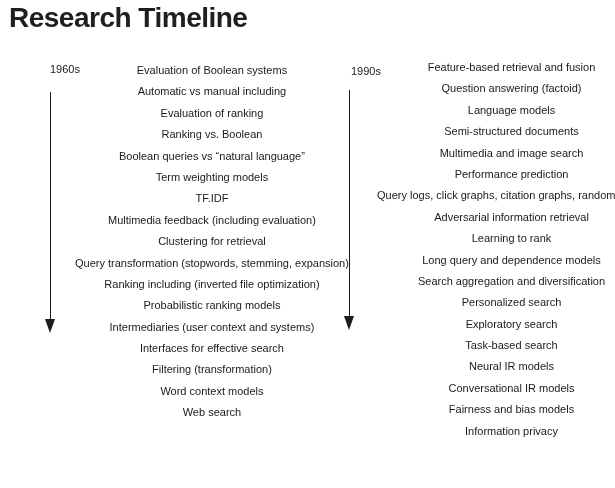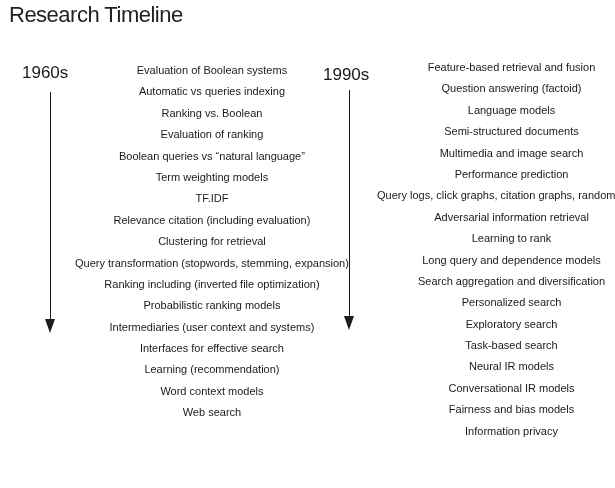--- a/index.html
+++ b/index.html
@@ -10,28 +10,29 @@
   body{
     position:relative;
     width:615px;height:488px;
     background:var(--bg);
     font-family:"Liberation Sans", sans-serif;
     color:var(--text);
     overflow:hidden;
   }
   .slide-title{
     position:absolute;left:9px;top:2px;
-    font-size:22px;font-weight:400;letter-spacing:-0.5px;
+    font-size:28px;font-weight:700;letter-spacing:-0.5px;
     color:var(--title);
     white-space:nowrap;
   }
   .era-label{
     position:absolute;
-    font-size:17px;color:var(--text);
+    font-size:11px;color:var(--text);
     white-space:nowrap;
+    margin-left:28px;
   }
   .era-left{left:22px;top:63px;}
   .era-right{left:323px;top:65px;text-align:right;}
   .arrow{position:absolute;}
   .arrow .shaft{
     position:absolute;left:0;top:0;
     width:1.4px;background:var(--arrow);
   }
   .arrow .head{
     position:absolute;
@@ -67,34 +68,34 @@
 
 <div class="era-label era-left">1960s</div>
 
 <div class="arrow arrow-left">
   <div class="shaft"></div>
   <div class="head"></div>
 </div>
 
 <ul class="topic-list topics-left">
     <li>Evaluation of Boolean systems</li>
-    <li>Automatic vs queries indexing</li>
+    <li>Automatic vs manual including</li>
+    <li>Evaluation of ranking</li>
     <li>Ranking vs. Boolean</li>
-    <li>Evaluation of ranking</li>
     <li>Boolean queries vs “natural language”</li>
     <li>Term weighting models</li>
     <li>TF.IDF</li>
-    <li>Relevance citation (including evaluation)</li>
+    <li>Multimedia feedback (including evaluation)</li>
     <li>Clustering for retrieval</li>
     <li>Query transformation (stopwords, stemming, expansion)</li>
     <li>Ranking including (inverted file optimization)</li>
     <li>Probabilistic ranking models</li>
     <li>Intermediaries (user context and systems)</li>
     <li>Interfaces for effective search</li>
-    <li>Learning (recommendation)</li>
+    <li>Filtering (transformation)</li>
     <li>Word context models</li>
     <li>Web search</li>
   </ul>
 
 <div class="era-label era-right">1990s</div>
 
 <div class="arrow arrow-right">
   <div class="shaft"></div>
   <div class="head"></div>
 </div>

